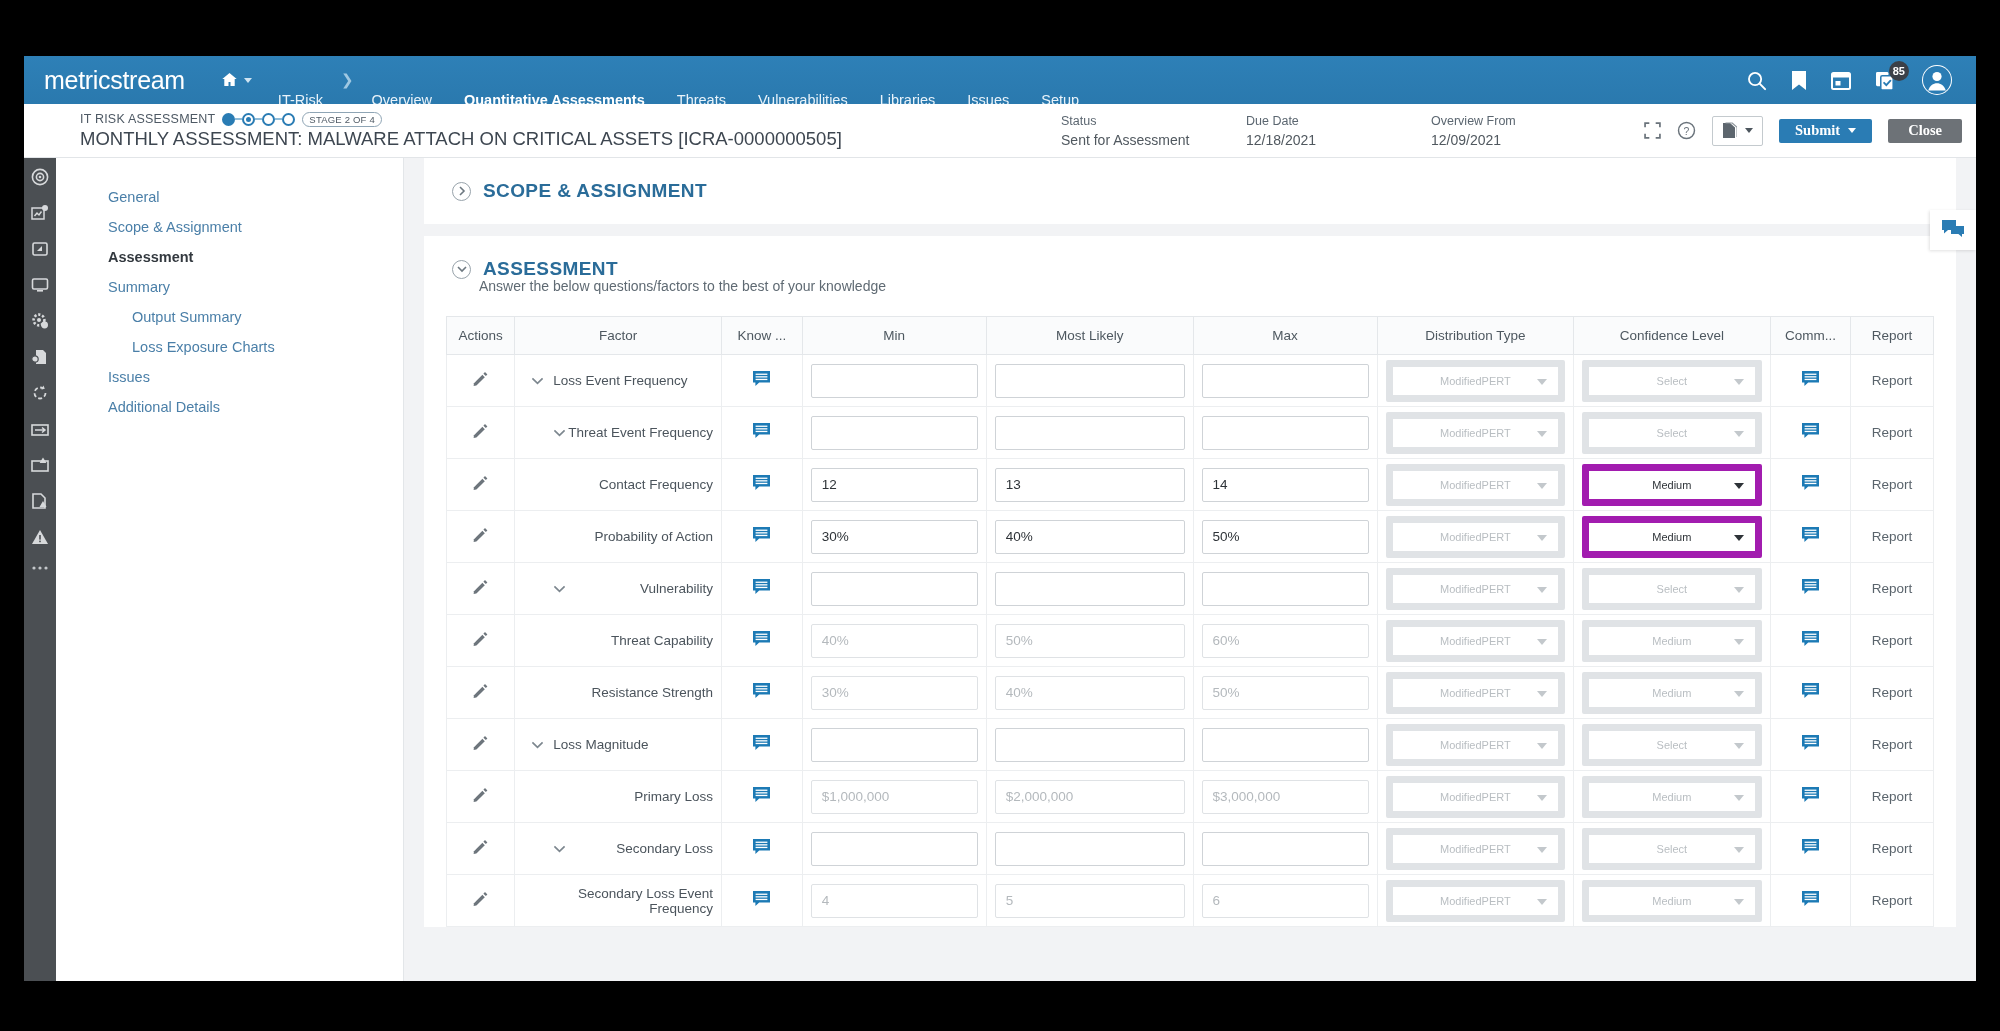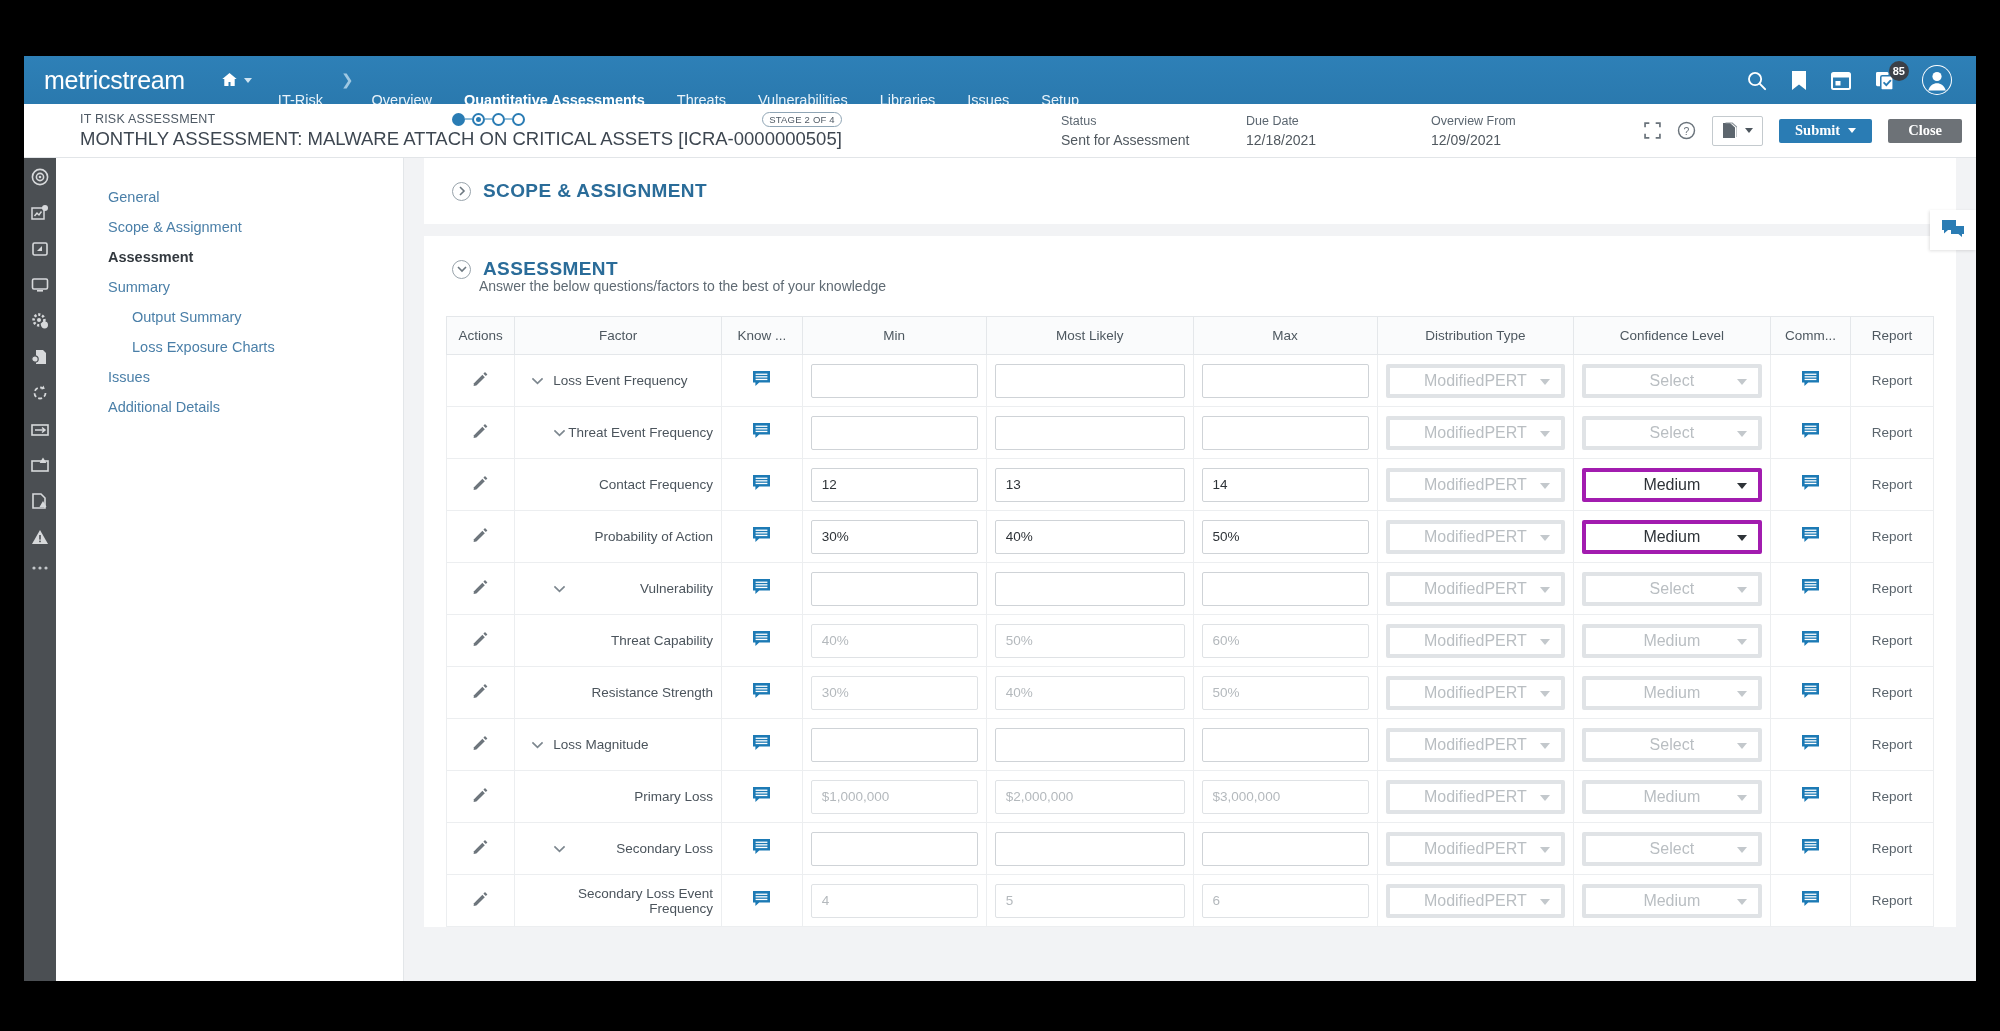--- a/index.html
+++ b/index.html
@@ -76,21 +76,21 @@
   
   .rechdr {
     height: 54px;
     background: #ffffff;
     border-bottom: 1px solid #e2e5e8;
     display: flex; align-items: center;
     padding-left: 56px; padding-right: 14px;
     position: relative;
   }
   .rechdr-left { display: flex; flex-direction: column; justify-content: center; }
-  .rh-line1 { display: flex; align-items: center; gap: 7px; justify-content: space-between; }
+  .rh-line1 { display: flex; align-items: center; gap: 7px; }
   .rh-kicker {
     font-size: 12.5px; color: #4e5964; letter-spacing: .2px; text-transform: uppercase;
   }
   .stage-dots { display: flex; align-items: center; }
   .sdot {
     width: 13px; height: 13px; border-radius: 50%;
     border: 2px solid #2a7cb4; background: #fff;
     display:flex;align-items:center;justify-content:center;
   }
   .sdot.filled { background: #2a7cb4; }
@@ -201,23 +201,23 @@
   td.c-rep { text-align: center; font-size: 13.5px; color: #5a646c; }
   .inp {
     width: 100%; height: 34px; border: 1px solid #cfd3d7;
     background: #fff; border-radius: 2px;
     font-size: 13.5px; color: #2e3338;
     padding: 0 10px; font-family: "Liberation Sans", sans-serif;
     outline: none;
   }
   .inp.dim { color: #b4b9bd; border-color: #dfe2e5; }
   .sel {
-    width: 100%; height: 34px; border: 4px solid #a21caf; border-radius: 2px;
+    width: 100%; height: 42px; border: 7px solid #a21caf; border-radius: 2px;
     background: #fff; display:flex; align-items:center; justify-content:center;
-    position: relative; font-size: 16px; color: #2e3338; cursor: pointer;
+    position: relative; font-size: 11px; color: #2e3338; cursor: pointer;
   }
   .sel.dim { color: #b9bec2; border-color: #e0e3e6; }
   .sel .ar {
     position:absolute; right: 11px; top: 50%; margin-top:-2px;
     width:0;height:0;border-left:5px solid transparent;border-right:5px solid transparent;
     border-top:6px solid #2e3338;
   }
   .sel.dim .ar { border-top-color: #c3c8cc; }
   .report-link { cursor: pointer; }
 </style>

